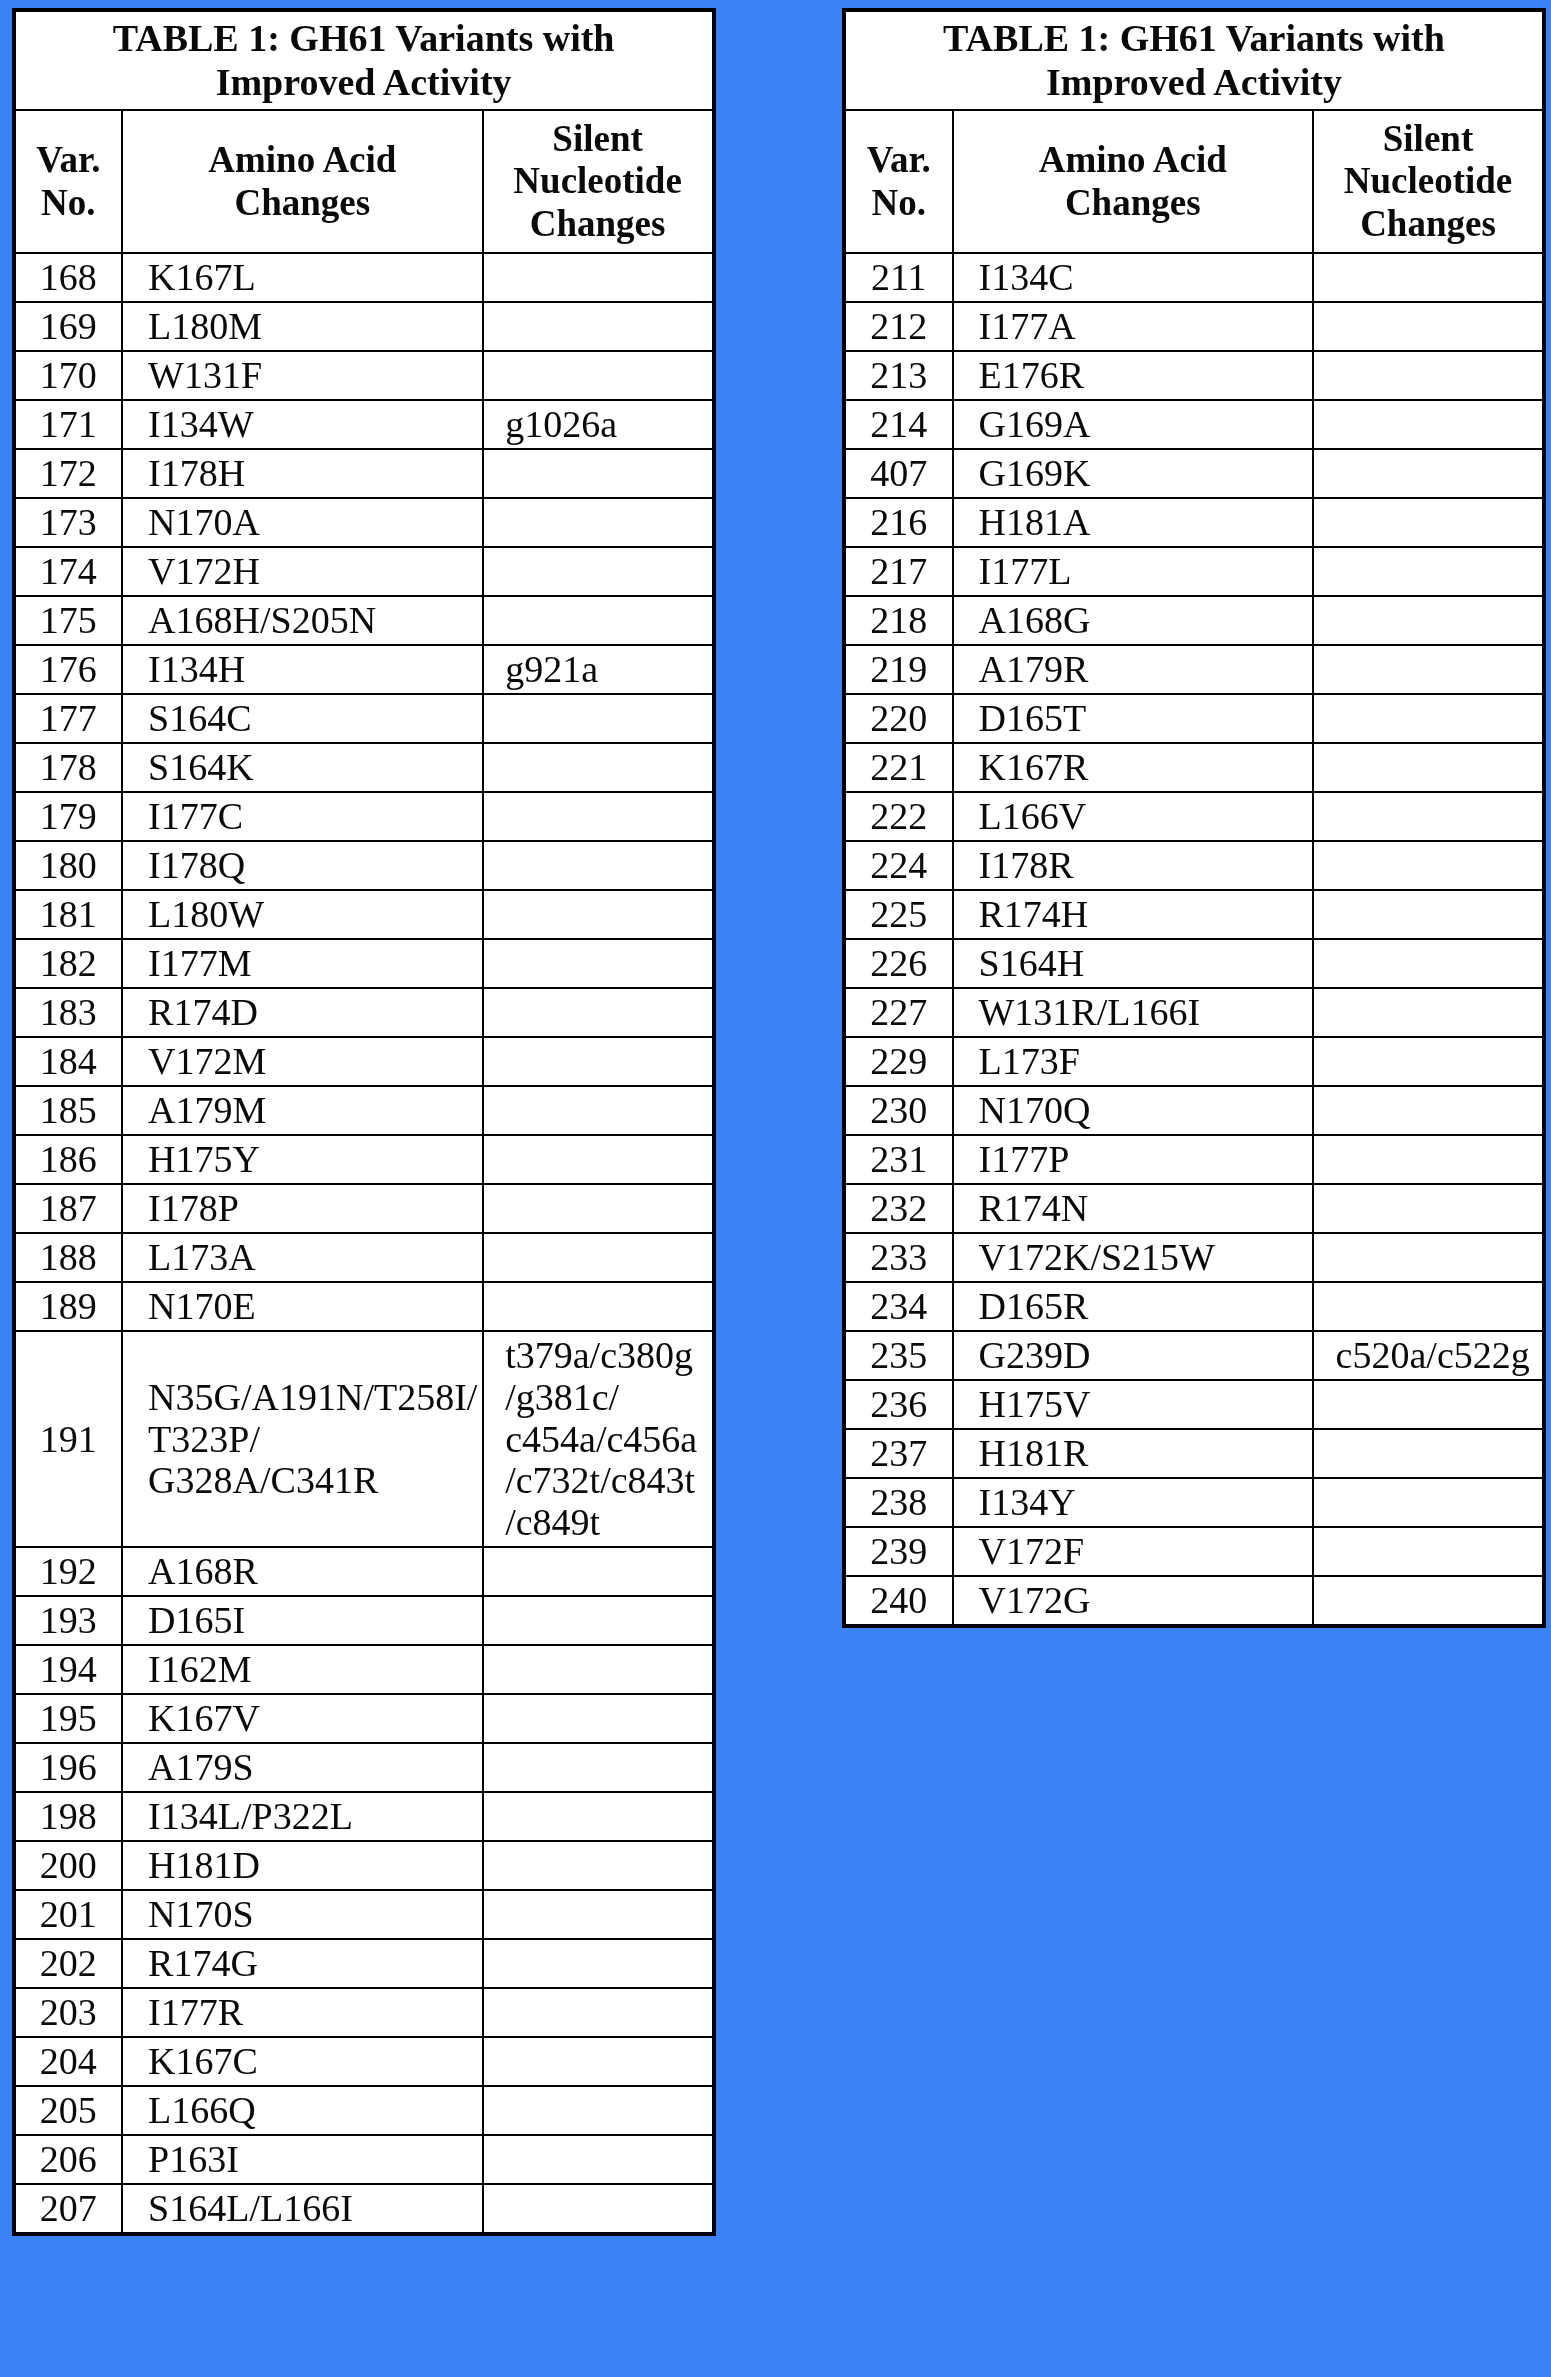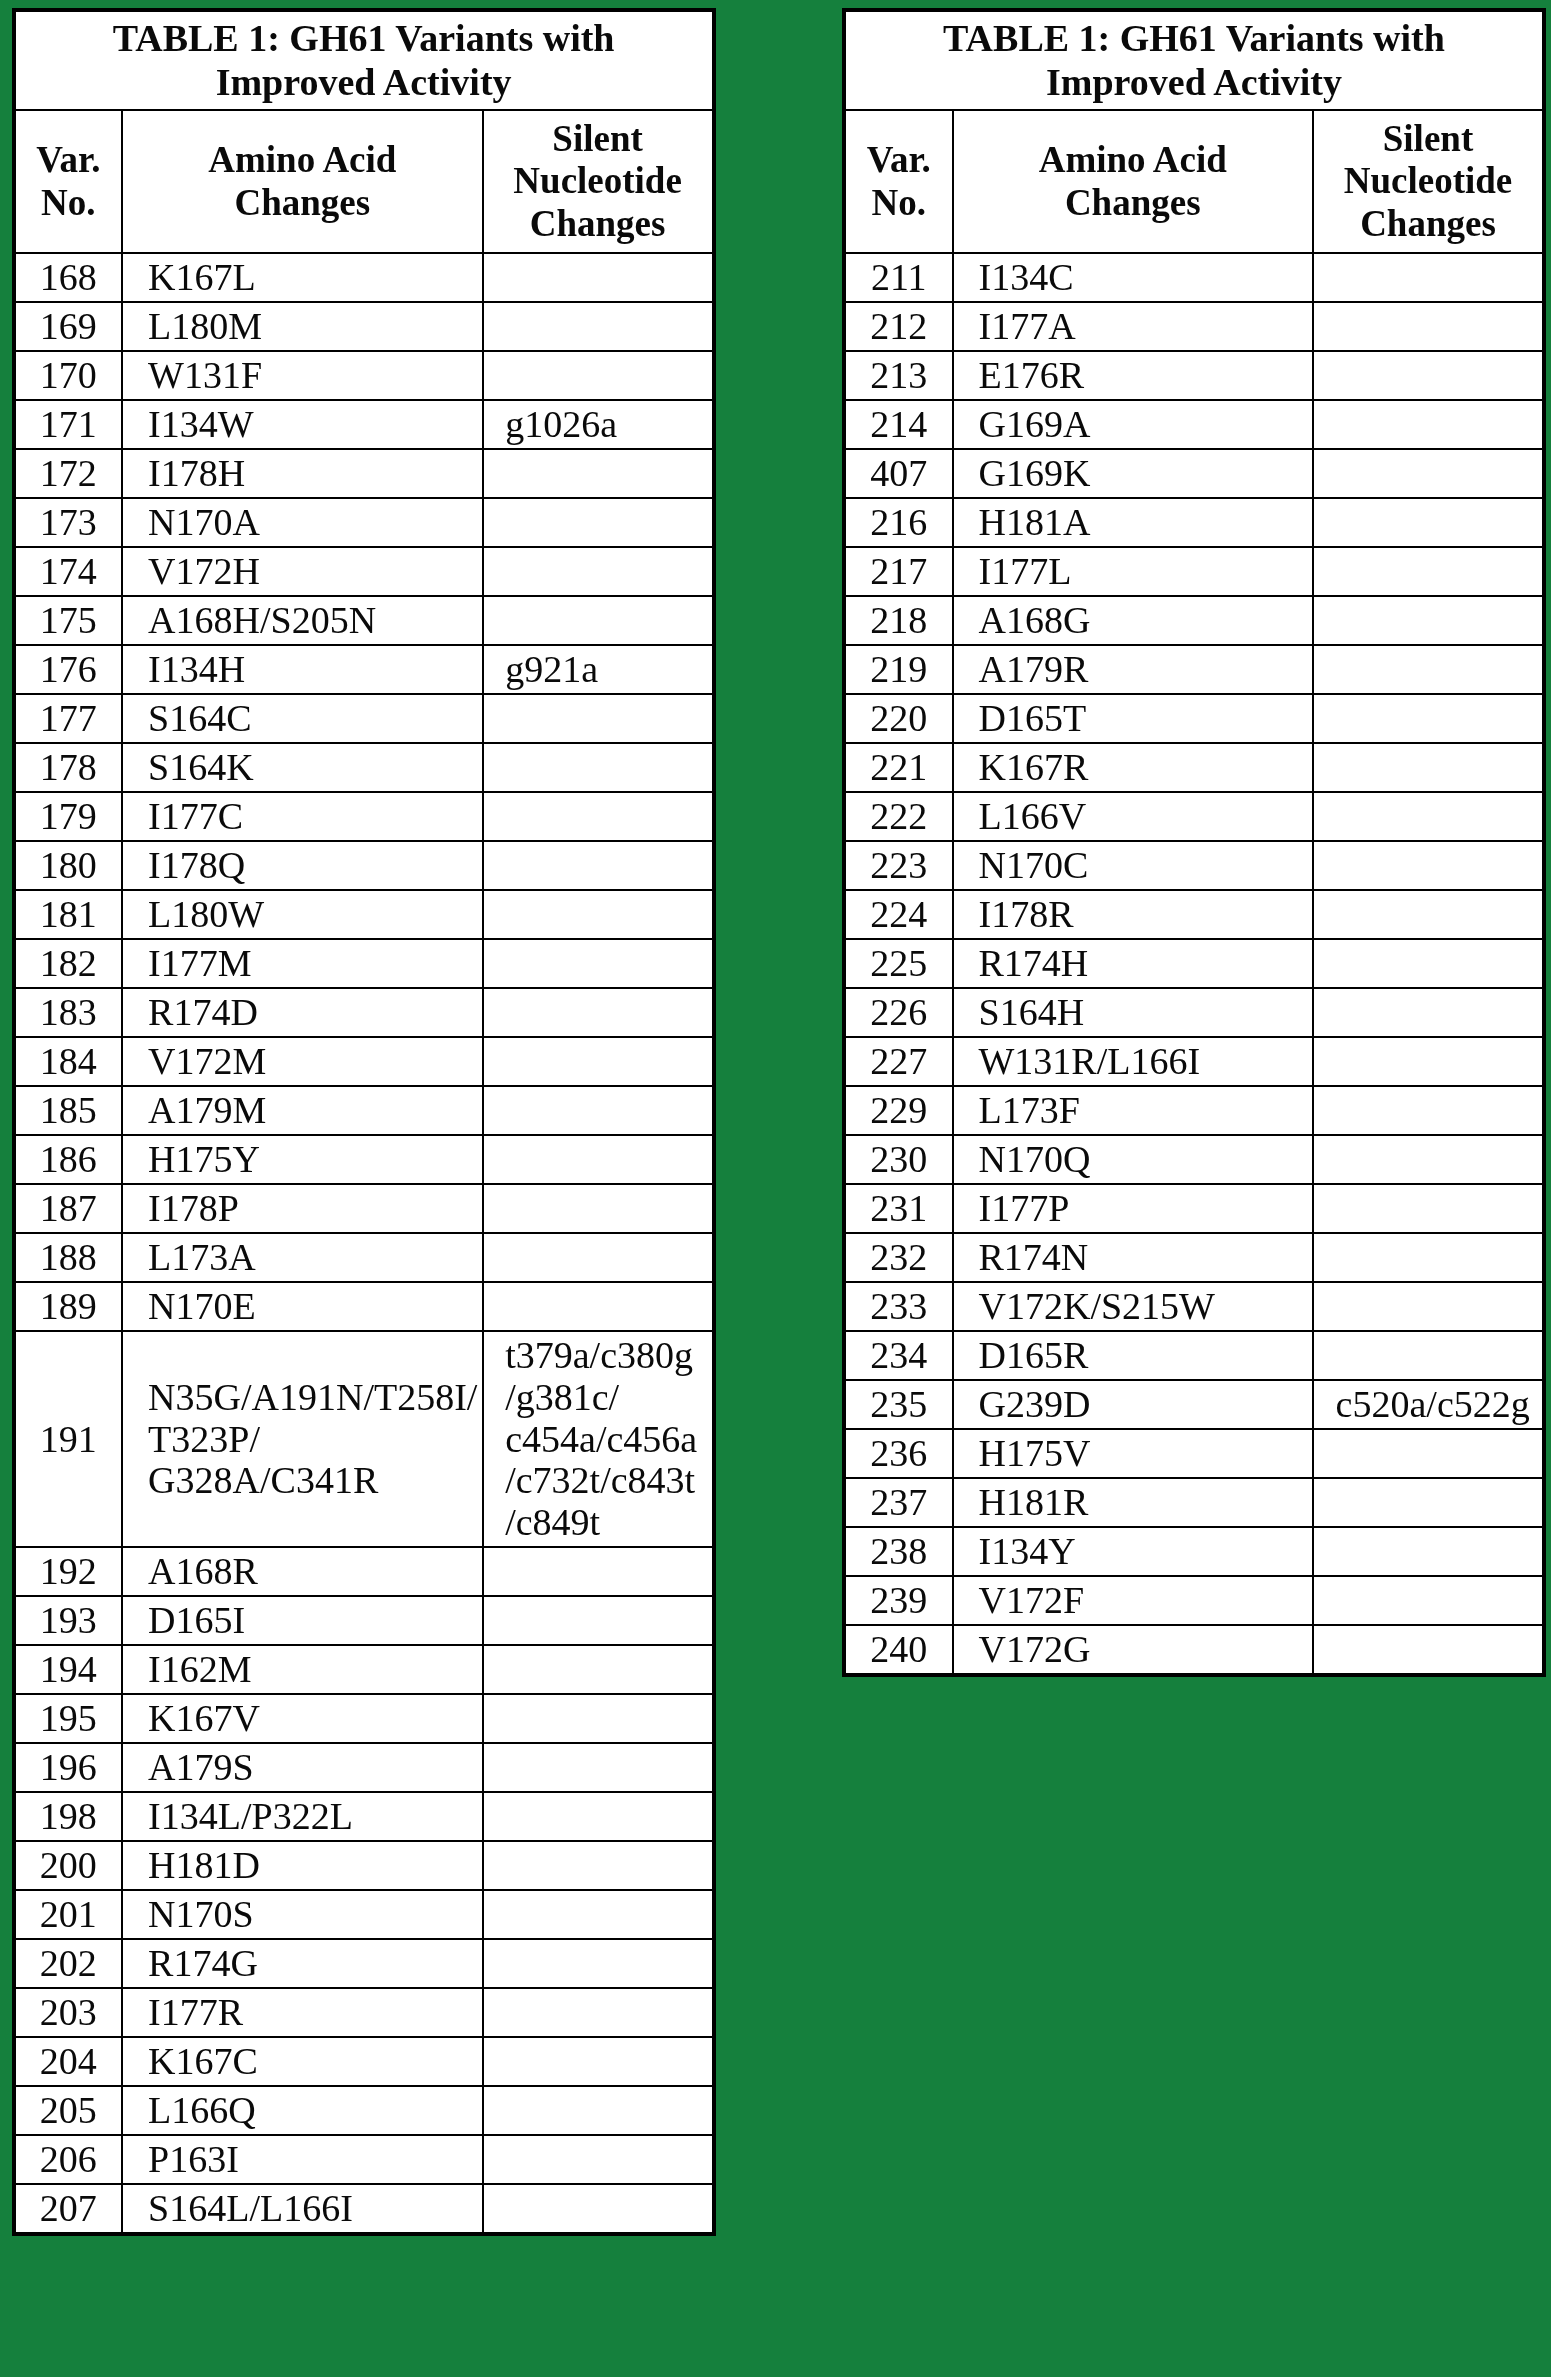--- a/index.html
+++ b/index.html
@@ -4,21 +4,21 @@
 <style>
   html, body {
     margin: 0;
     padding: 0;
     background: #ffffff;
   }
   .page {
     position: relative;
     width: 1551px;
     height: 2377px;
-    background: #15803d;
+    background: #3b82f6;
     font-family: "Liberation Serif", "DejaVu Serif", serif;
     color: #0a0a0a;
   }
   table.ptable {
     position: absolute;
     border-collapse: collapse;
     table-layout: fixed;
     background: #ffffff;
     border: 4.2px solid #000;
   }
@@ -366,25 +366,20 @@
           <td>221</td>
           <td>K167R</td>
           <td></td>
         </tr>
         <tr>
           <td>222</td>
           <td>L166V</td>
           <td></td>
         </tr>
         <tr>
-          <td>223</td>
-          <td>N170C</td>
-          <td></td>
-        </tr>
-        <tr>
           <td>224</td>
           <td>I178R</td>
           <td></td>
         </tr>
         <tr>
           <td>225</td>
           <td>R174H</td>
           <td></td>
         </tr>
         <tr>

